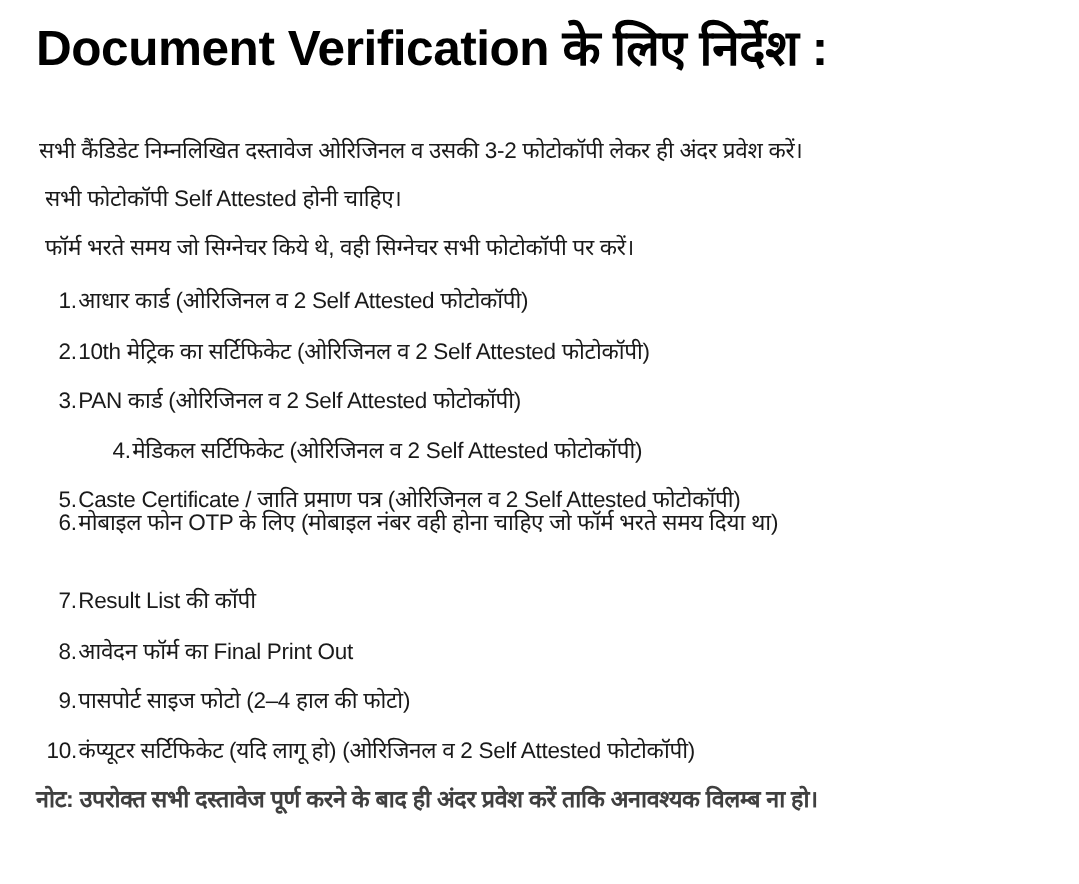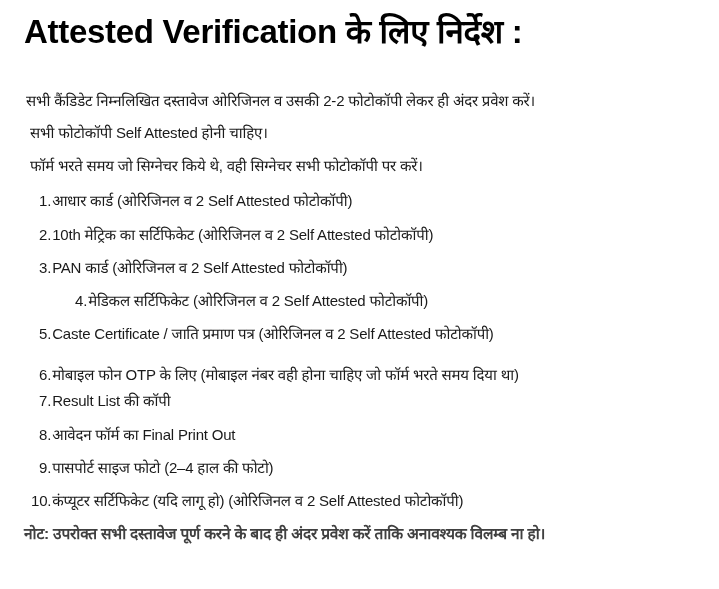--- a/index.html
+++ b/index.html
@@ -44,32 +44,32 @@
       line-height: 24px;
       letter-spacing: -0.2px;
       white-space: nowrap;
       color: #404040;
     }
     .num { margin-right: 1px; }
   </style>
 </head>
 <body>
 
-<div class="title">Attested Verification के लिए निर्देश :</div>
+<div class="title">Document Verification के लिए निर्देश :</div>
 
-<div class="line" style="left:26px; top:90px;">सभी कैंडिडेट निम्नलिखित दस्तावेज ओरिजिनल व उसकी 2-2 फोटोकॉपी लेकर ही अंदर प्रवेश करें।</div>
+<div class="line" style="left:26px; top:90px;">सभी कैंडिडेट निम्नलिखित दस्तावेज ओरिजिनल व उसकी 3-2 फोटोकॉपी लेकर ही अंदर प्रवेश करें।</div>
 <div class="line" style="left:30px; top:122px;text-align:right;">सभी फोटोकॉपी Self Attested होनी चाहिए।</div>
 <div class="line" style="left:30px; top:155px;">फॉर्म भरते समय जो सिग्नेचर किये थे, वही सिग्नेचर सभी फोटोकॉपी पर करें।</div>
 
 <div>
   <div class="line" style="left:39px; top:190px;"><span class="num">1.</span><span>आधार कार्ड (ओरिजिनल व 2 Self Attested फोटोकॉपी)</span></div>
   <div class="line" style="left:39px; top:224px;"><span class="num">2.</span><span>10th मेट्रिक का सर्टिफिकेट (ओरिजिनल व 2 Self Attested फोटोकॉपी)</span></div>
   <div class="line" style="left:39px; top:257px;"><span class="num">3.</span><span>PAN कार्ड (ओरिजिनल व 2 Self Attested फोटोकॉपी)</span></div>
   <div class="line" style="left:39px; top:290px;margin-left:36px;"><span class="num">4.</span><span>मेडिकल सर्टिफिकेट (ओरिजिनल व 2 Self Attested फोटोकॉपी)</span></div>
   <div class="line" style="left:39px; top:323px;"><span class="num">5.</span><span>Caste Certificate / जाति प्रमाण पत्र (ओरिजिनल व 2 Self Attested फोटोकॉपी)</span></div>
-  <div class="line" style="left:39px; top:364px;"><span class="num">6.</span><span>मोबाइल फोन OTP के लिए (मोबाइल नंबर वही होना चाहिए जो फॉर्म भरते समय दिया था)</span></div>
+  <div class="line" style="left:39px; top:338px;"><span class="num">6.</span><span>मोबाइल फोन OTP के लिए (मोबाइल नंबर वही होना चाहिए जो फॉर्म भरते समय दिया था)</span></div>
   <div class="line" style="left:39px; top:390px;"><span class="num">7.</span><span>Result List की कॉपी</span></div>
   <div class="line" style="left:39px; top:424px;"><span class="num">8.</span><span>आवेदन फॉर्म का Final Print Out</span></div>
   <div class="line" style="left:39px; top:457px;"><span class="num">9.</span><span>पासपोर्ट साइज फोटो (2–4 हाल की फोटो)</span></div>
   <div class="line" style="left:31px; top:490px;"><span class="num">10.</span><span>कंप्यूटर सर्टिफिकेट (यदि लागू हो) (ओरिजिनल व 2 Self Attested फोटोकॉपी)</span></div>
 </div>
 
 <div class="note">नोट: उपरोक्त सभी दस्तावेज पूर्ण करने के बाद ही अंदर प्रवेश करें ताकि अनावश्यक विलम्ब ना हो।</div>
 
 </body></html>

